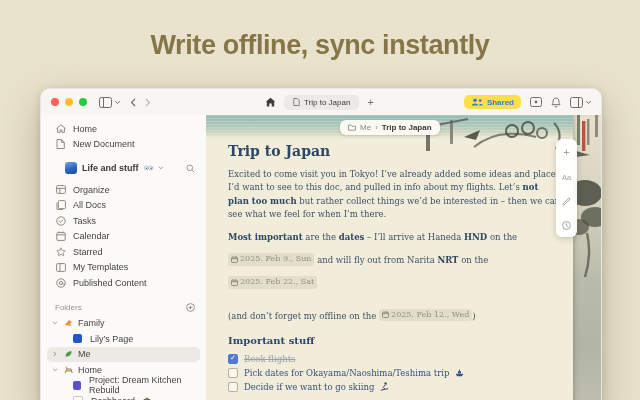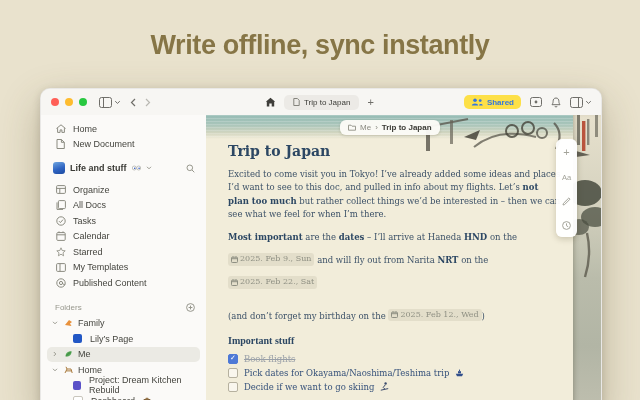--- a/index.html
+++ b/index.html
@@ -25,21 +25,21 @@
             padding:3px 9px;font-size:8px;color:#3b3b37;}
   .plus-tab{color:#6f6e69;font-size:11px;line-height:1;}
   .tb-right{position:absolute;right:9px;top:0;height:100%;display:flex;align-items:center;gap:9px;}
   .shared-pill{display:flex;align-items:center;gap:4px;background:#fde047;color:#3577dd;
                border-radius:5px;padding:2.5px 7px;font-size:8px;font-weight:700;}
   
   .sidebar{position:absolute;left:0;top:26px;bottom:0;width:165px;background:#fbfaf8;
            border-right:1px solid #ebe9e4;font-size:9px;color:#45453f;overflow:hidden;}
   .s-row{display:flex;align-items:center;gap:7px;height:15.5px;padding-left:14px;}
   .s-row .ic{width:11px;display:inline-flex;justify-content:center;color:#8b8b80;}
-  .space-row{display:flex;align-items:center;gap:5px;height:18px;padding-left:12px;margin:7px 0 5px;}
+  .space-row{display:flex;align-items:center;gap:5px;height:18px;padding-left:24px;margin:7px 0 5px;}
   .space-av{width:12px;height:12px;border-radius:3px;
             background:linear-gradient(160deg,#6fa6e0 0%,#2f64c2 55%,#1d4ba0 100%);}
   .space-name{font-weight:700;font-size:9px;color:#3a3a35;}
   .space-srch{margin-left:auto;margin-right:11px;color:#97978c;display:flex;}
   .folders-hdr{display:flex;align-items:center;height:16px;padding:0 11px 0 14px;
                margin-top:9px;color:#97978d;font-size:8px;justify-content:space-between;}
   .folders-hdr .add{margin-left:auto;display:flex;color:#97978d;}
   .t-row{display:flex;align-items:center;gap:5px;height:15.5px;margin:0 6px;padding-left:4px;border-radius:5px;}
   .t-row .chv{width:8px;display:inline-flex;justify-content:center;color:#9a9a90;}
   .t-row.child{padding-left:26px;gap:8px;}
@@ -68,21 +68,21 @@
   .fl-toolbar .aa{font-size:7.5px;font-weight:400;}
   .fl-toolbar .pl{font-size:11px;line-height:1;}
   
   .doc{position:absolute;left:22px;top:28px;width:334px;color:#3d5268;
        font-family:"DejaVu Serif","Liberation Serif",serif;}
   .doc h1{margin:0;font-size:14px;color:#2c4763;}
   .doc p{margin:9px 0 0;font-size:8.5px;line-height:1.58;}
   .doc b{color:#2c4763;}
   .chip{display:inline-flex;align-items:center;gap:2px;background:rgba(128,124,100,.13);
         border-radius:3px;padding:0 3px;color:#8f9083;white-space:nowrap;font-size:8px;margin-top:9px;}
-  .doc h2{margin:12px 0 0;font-size:10px;color:#2c4763;font-family:Liberation Serif, serif;}
+  .doc h2{margin:12px 0 0;font-size:10px;color:#2c4763;}
   .todos{margin-top:6px;}
   .todo{display:flex;align-items:center;gap:6px;height:14px;font-size:8.5px;}
   .cb{width:8px;height:8px;border-radius:2px;border:1px solid #b6b19f;background:rgba(255,255,255,.5);
       display:inline-flex;align-items:center;justify-content:center;flex:none;}
   .cb.on{background:#4e79d6;border-color:#4e79d6;color:#fff;font-size:7px;line-height:1;}
   .todo .txt{color:#35517a;}
   .todo.done .txt{color:#9aa0a8;text-decoration:line-through;}
   .fuji{margin:9px 0 0 8px;width:328px;height:78px;background:#f1ebd7;border:1px solid #ded7c1;
         border-radius:2px;overflow:hidden;}
   svg{display:block;}
@@ -425,21 +425,21 @@
               <span>2025. Feb 9., Sun</span>
             </span><span> and will fly out from Narita </span><b>NRT</b><span> on the </span><span class="chip">
               <svg width="7" height="7" viewBox="0 0 7 7">
                 <rect x="0.5" y="1.2" width="6" height="5.3" rx="0.8" fill="none" stroke="#8f9083"></rect>
                 <line x1="0.5" y1="2.7" x2="6.5" y2="2.7" stroke="#8f9083"></line>
                 <line x1="2" y1="0.3" x2="2" y2="1.6" stroke="#8f9083"></line>
                 <line x1="5" y1="0.3" x2="5" y2="1.6" stroke="#8f9083"></line>
               </svg>
               <span>2025. Feb 22., Sat</span>
             </span></p>
-        <p><span>(and don’t forget my birthday on the </span><span class="chip">
+        <p><span>(and don’t forget my offline on the </span><span class="chip">
               <svg width="7" height="7" viewBox="0 0 7 7">
                 <rect x="0.5" y="1.2" width="6" height="5.3" rx="0.8" fill="none" stroke="#8f9083"></rect>
                 <line x1="0.5" y1="2.7" x2="6.5" y2="2.7" stroke="#8f9083"></line>
                 <line x1="2" y1="0.3" x2="2" y2="1.6" stroke="#8f9083"></line>
                 <line x1="5" y1="0.3" x2="5" y2="1.6" stroke="#8f9083"></line>
               </svg>
               <span>2025. Feb 12., Wed</span>
             </span><span>)</span></p>
         <h2>Important stuff</h2>
         <div class="todos">

